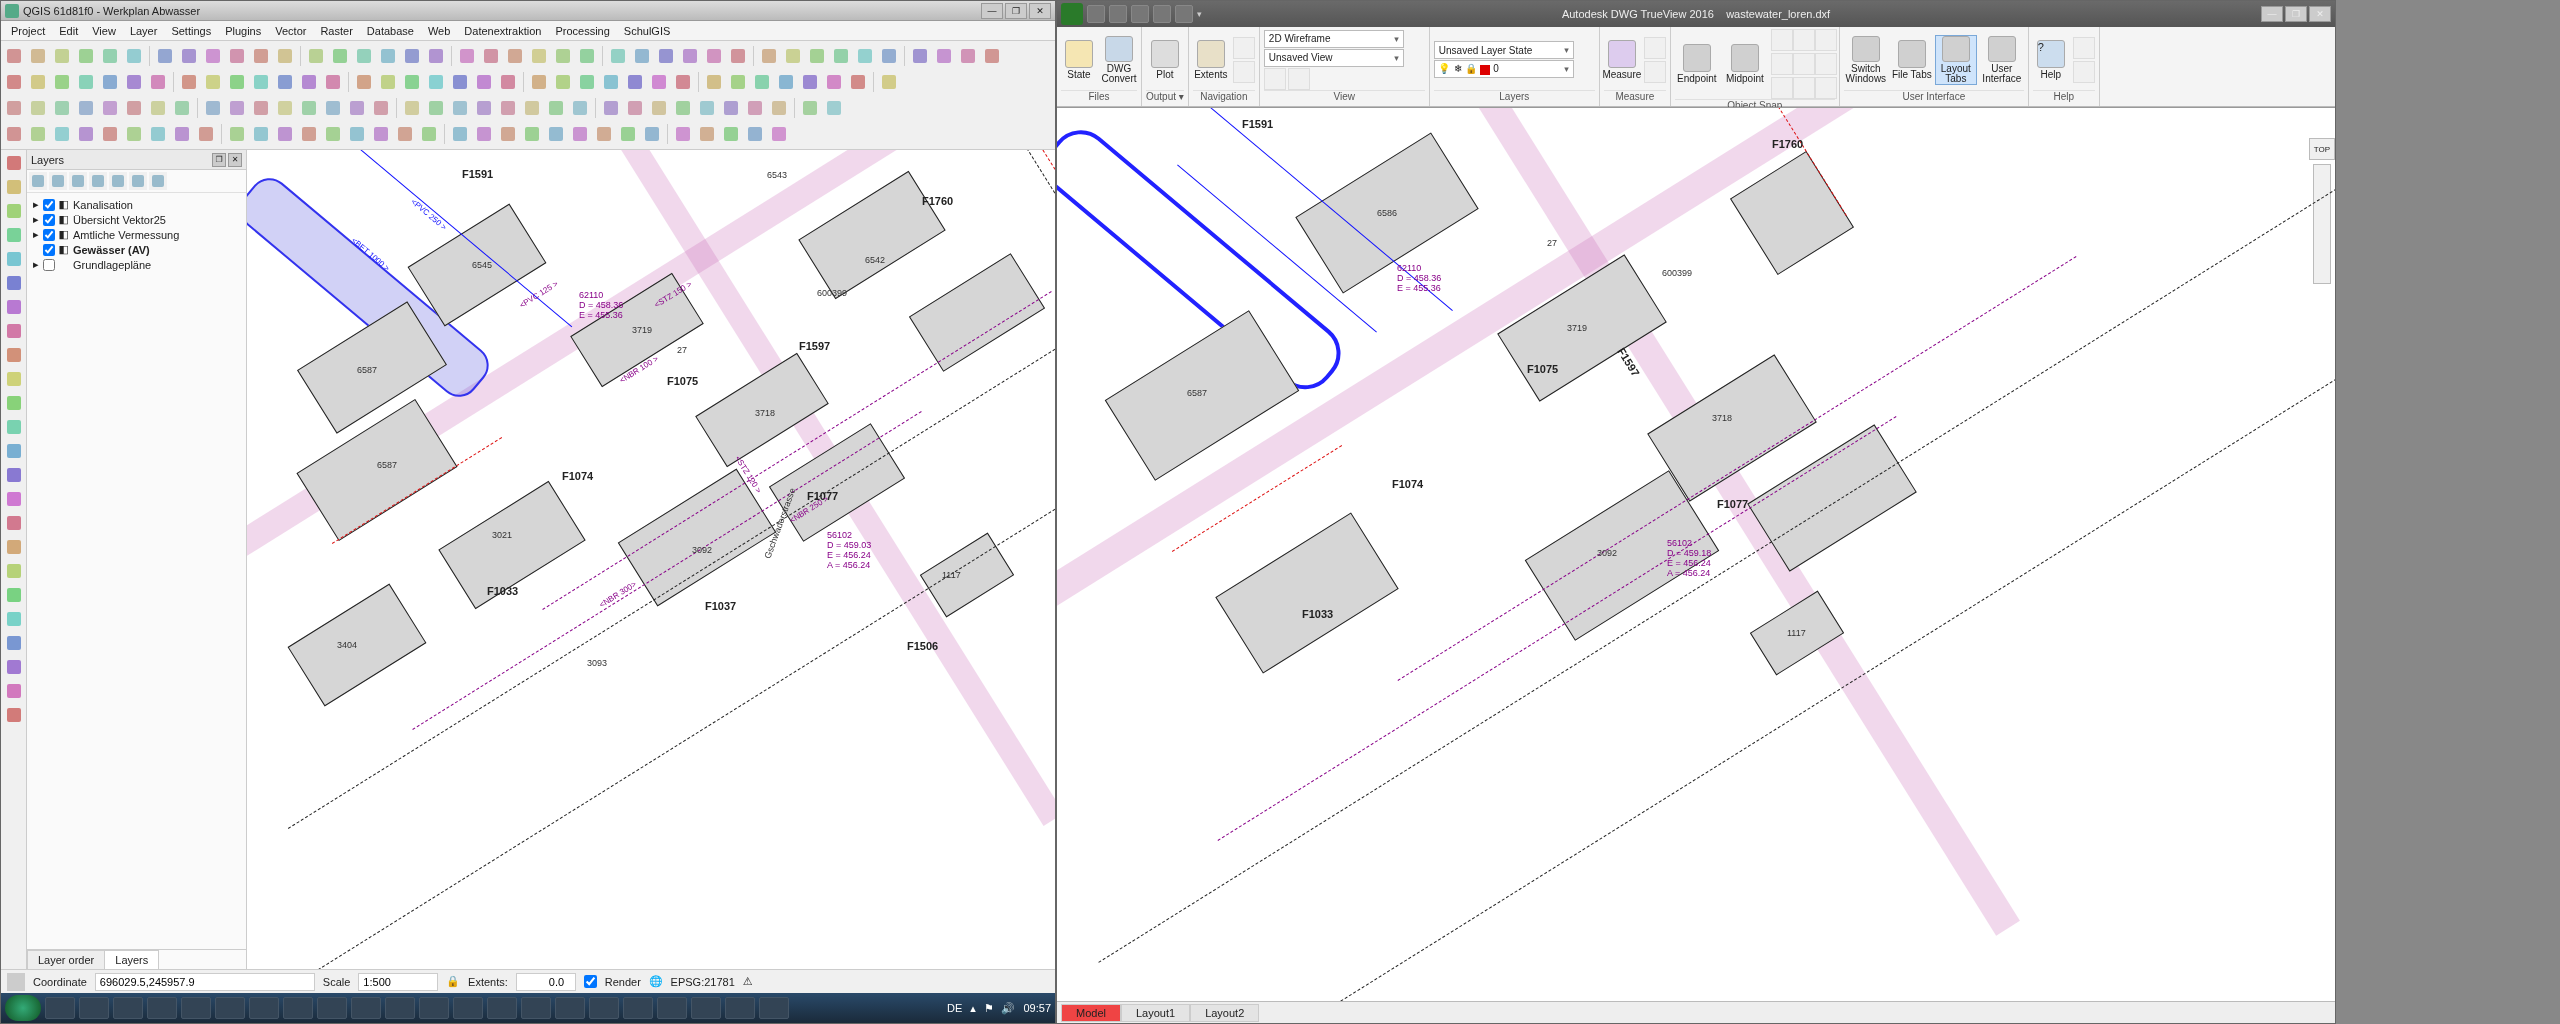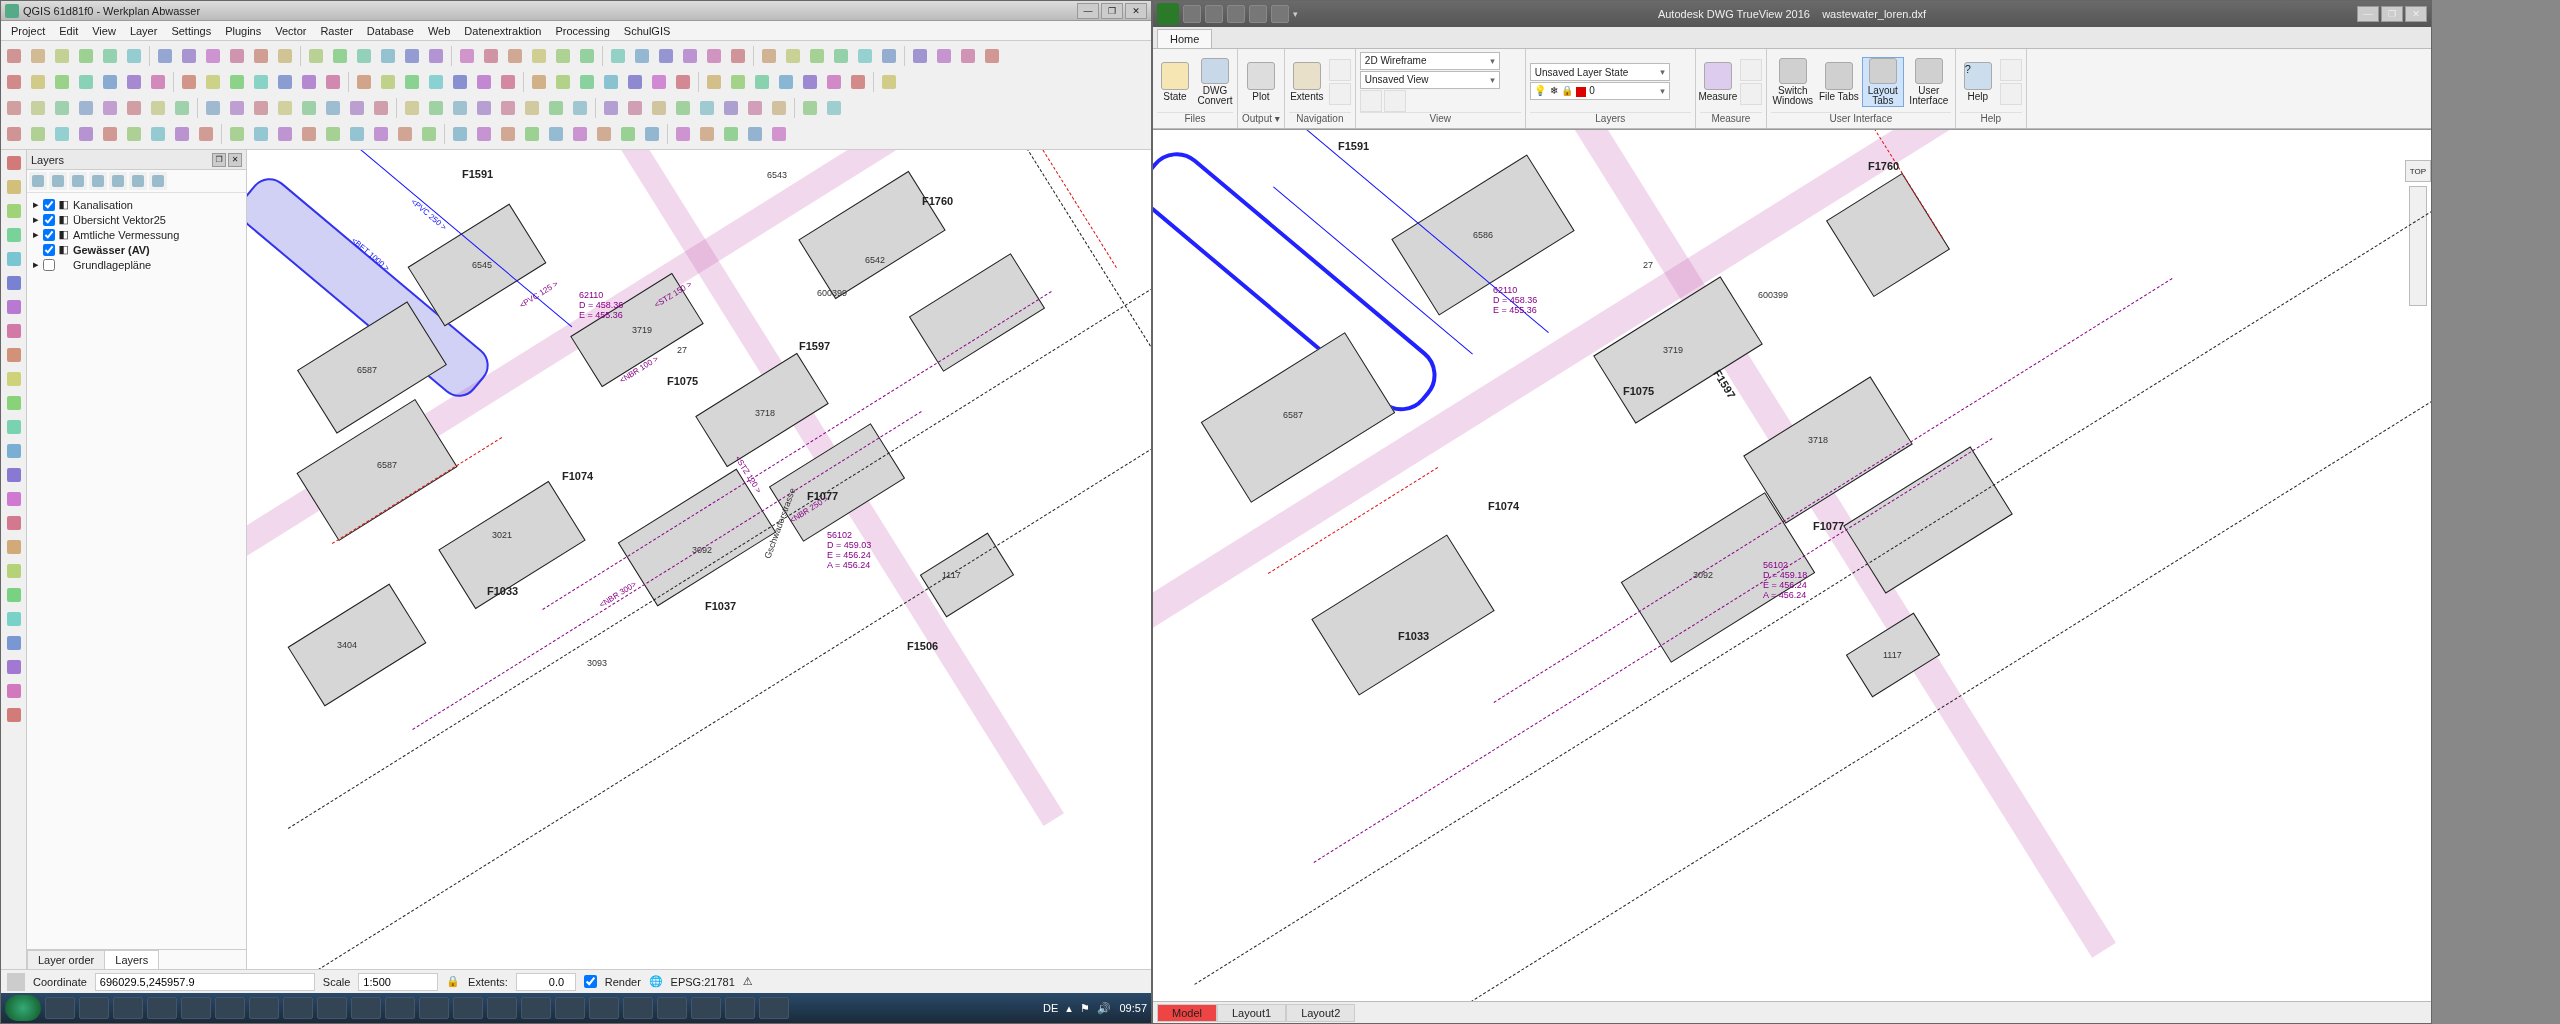--- a/index.html
+++ b/index.html
@@ -1,18 +1,18 @@
 <!DOCTYPE html>
 <html><head>
 <meta charset="utf-8">
 <style>
   * { box-sizing: border-box; margin: 0; padding: 0; }
   body { font-family: "Segoe UI", Tahoma, sans-serif; font-size: 11px; color: #222; background: #888; width: 2560px; height: 1024px; overflow: hidden; display: flex; }
   .app { display: flex; flex-direction: column; background: #fff; border: 1px solid #666; }
-  .left-app { width: 1152px; height: 1024px; }
+  .left-app { width: 1056px; height: 1024px; }
   .right-app { width: 1280px; height: 1024px; }
 
   
   .titlebar { height: 20px; background: linear-gradient(#ddd,#bbb); border-bottom: 1px solid #999; display: flex; align-items: center; padding: 0 4px; gap: 4px; }
   .titlebar .icon { width: 14px; height: 14px; background: #5a8; border-radius: 2px; }
   .titlebar .title { flex: 1; font-size: 11px; color: #222; }
   .titlebar .winbtns { display: flex; gap: 2px; }
   .winbtn { width: 22px; height: 16px; background: #ccc; border: 1px solid #999; display: flex; align-items: center; justify-content: center; font-size: 9px; cursor: default; }
 
   
@@ -870,23 +870,20 @@
       <span>Autodesk DWG TrueView 2016</span>&nbsp;&nbsp;&nbsp;
       <span>wastewater_loren.dxf</span>
     </div>
     <div class="acad-winbtns">
       <div class="winbtn">—</div>
       <div class="winbtn">❐</div>
       <div class="winbtn">✕</div>
     </div>
   </div>
 
-  <div class="ribbon-tabs">
-    <div class="ribbon-tab">Home</div>
-  </div>
 
   <div class="ribbon">
 
     <div class="ribbon-group">
       <div class="ribbon-group-body">
         <div class="ribbon-bigbtn">
             <div class="bicon" style="background:#f5e6b3"></div>
             <div class="blabel">State</div>
           </div>
         <div class="ribbon-bigbtn">
@@ -956,20 +953,44 @@
             <div class="blabel">Measure</div>
           </div>
         <div style="display:flex;flex-direction:column;gap:2px">
           <div class="ribbon-smbtn"></div>
           <div class="ribbon-smbtn"></div>
         </div>
       </div>
       <div class="ribbon-group-label">Measure</div>
     </div>
 
+    <div class="ribbon-group" style="min-width:150px">
+      <div class="ribbon-group-body">
+        <div class="ribbon-bigbtn" style="width:44px">
+            <div class="bicon"></div>
+            <div class="blabel">Endpoint</div>
+          </div>
+        <div class="ribbon-bigbtn" style="width:44px">
+            <div class="bicon"></div>
+            <div class="blabel">Midpoint</div>
+          </div>
+        <div style="display:grid;grid-template-columns:repeat(3,20px);gap:2px">
+          <div class="ribbon-smbtn"></div>
+            <div class="ribbon-smbtn"></div>
+            <div class="ribbon-smbtn"></div>
+          <div class="ribbon-smbtn"></div>
+            <div class="ribbon-smbtn"></div>
+            <div class="ribbon-smbtn"></div>
+          <div class="ribbon-smbtn"></div>
+            <div class="ribbon-smbtn"></div>
+            <div class="ribbon-smbtn"></div>
+        </div>
+      </div>
+      <div class="ribbon-group-label">Object Snap</div>
+    </div>
 
     <div class="ribbon-group" style="min-width:170px">
       <div class="ribbon-group-body">
         <div class="ribbon-bigbtn" style="width:44px">
             <div class="bicon"></div>
             <div class="blabel">Switch Windows</div>
           </div>
         <div class="ribbon-bigbtn" style="width:40px">
             <div class="bicon"></div>
             <div class="blabel">File Tabs</div>

